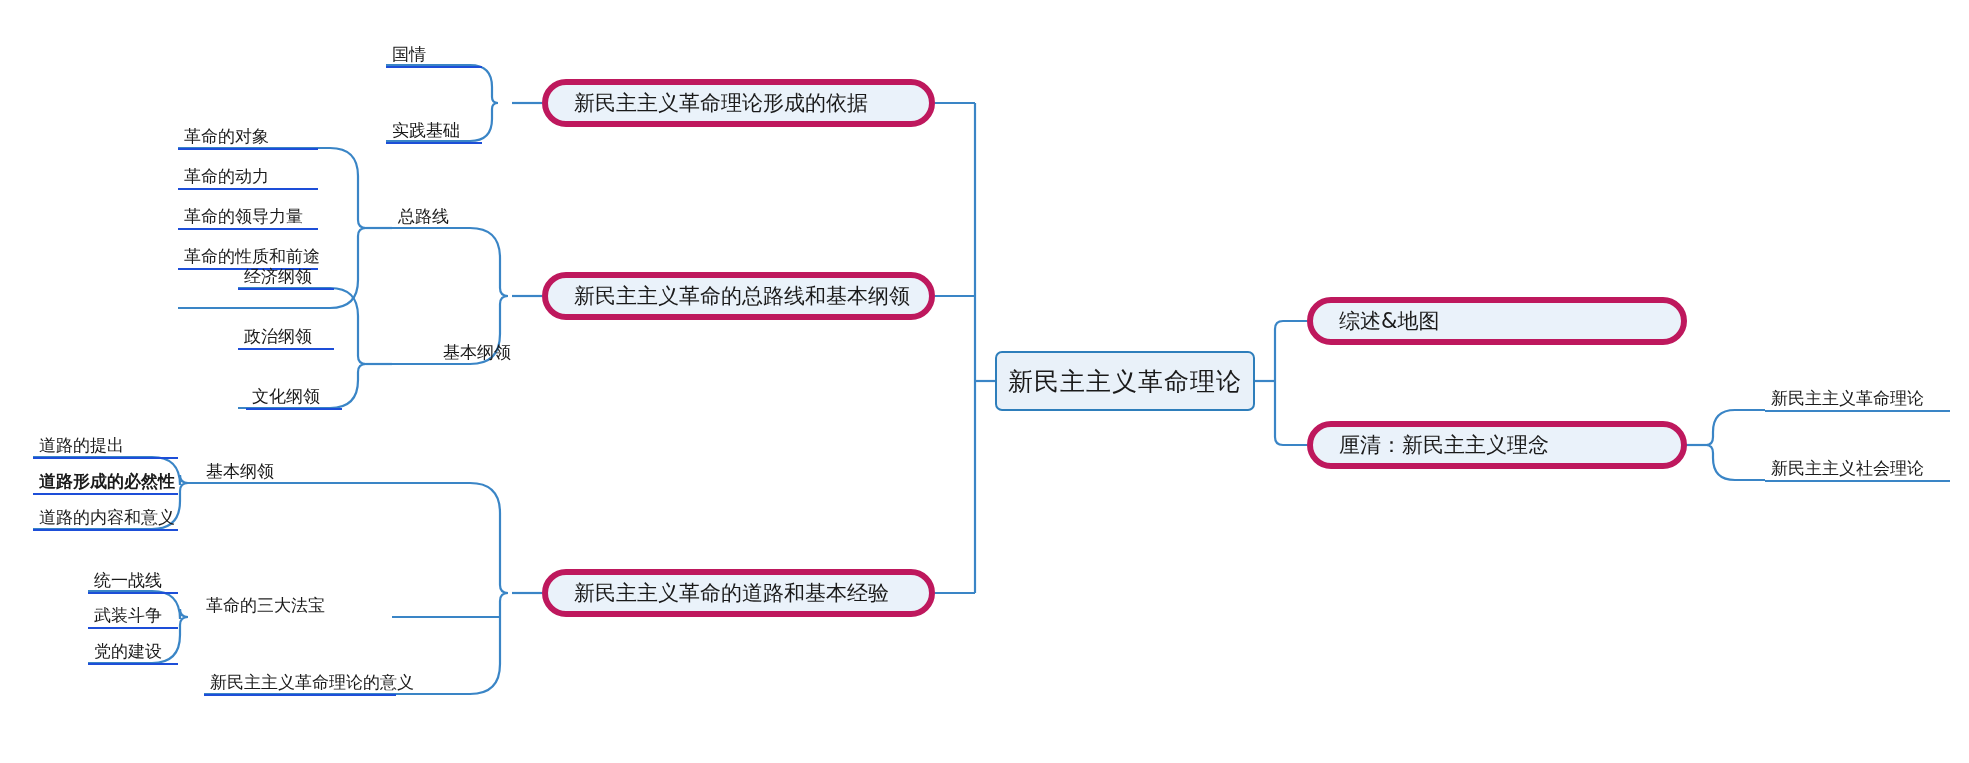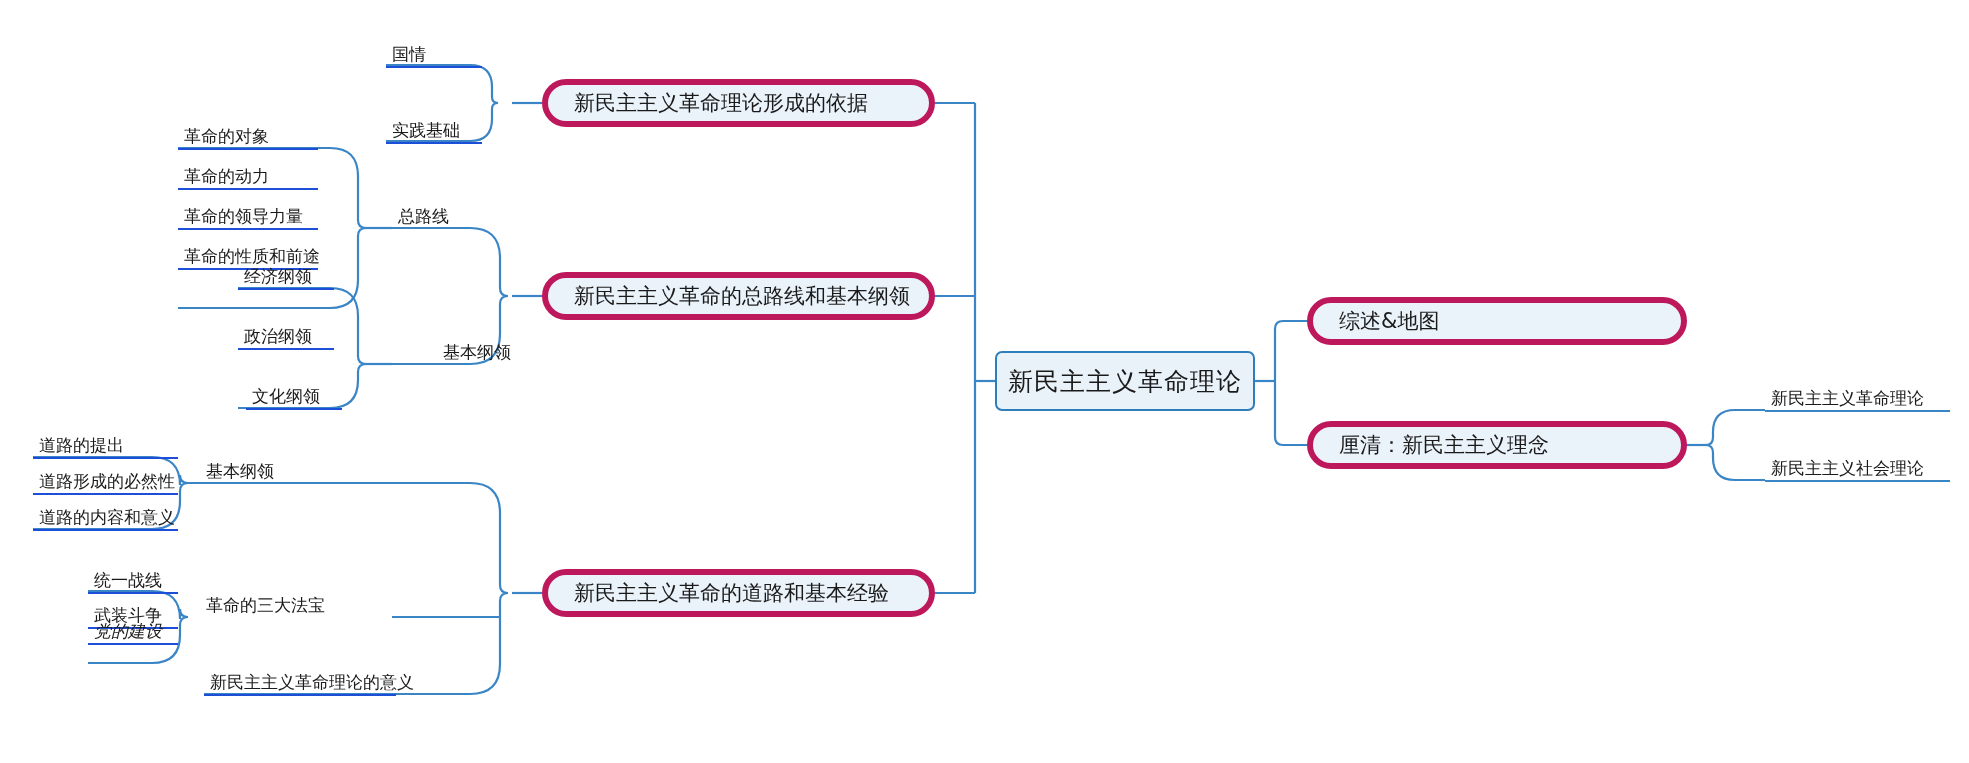--- a/index.html
+++ b/index.html
@@ -203,41 +203,41 @@
   </div>
 
   <div class="node node-mid" style="left:200px; top:457px; width:110px; height:26px;">
     <span>基本纲领</span>
   </div>
 
   <div class="node node-leaf" style="left:33px; top:433px; width:145px; height:26px;">
     <span>道路的提出</span>
   </div>
 
-  <div class="node node-leaf" style="left:33px; top:469px; width:145px; height:26px;">
+  <div class="node node-leaf" style="left:33px; top:469px; width:145px; height:26px;font-weight:bold;">
     <span>道路形成的必然性</span>
   </div>
 
   <div class="node node-leaf" style="left:33px; top:505px; width:145px; height:26px;">
     <span>道路的内容和意义</span>
   </div>
 
   <div class="node node-mid" style="left:200px; top:591px; width:160px; height:26px;">
     <span>革命的三大法宝</span>
   </div>
 
   <div class="node node-leaf" style="left:88px; top:568px; width:90px; height:26px;">
     <span>统一战线</span>
   </div>
 
   <div class="node node-leaf" style="left:88px; top:603px; width:90px; height:26px;">
     <span>武装斗争</span>
   </div>
 
-  <div class="node node-leaf" style="left:88px; top:619px; width:90px; height:26px;font-style:italic;">
+  <div class="node node-leaf" style="left:88px; top:639px; width:90px; height:26px;">
     <span>党的建设</span>
   </div>
 
   <div class="node node-leaf" style="left:204px; top:670px; width:192px; height:26px;">
     <span>新民主主义革命理论的意义</span>
   </div>
 
   <div class="node node-branch" style="left:1307px; top:297px; width:380px; height:48px;">
     <span>综述&amp;地图</span>
   </div>

